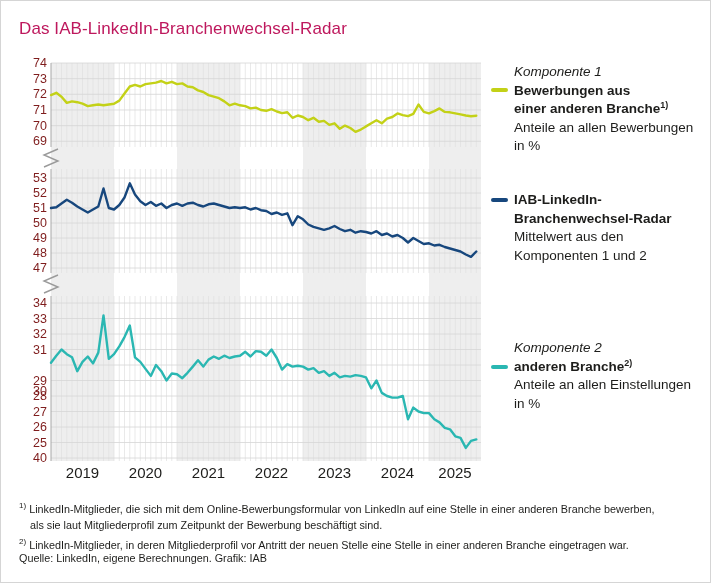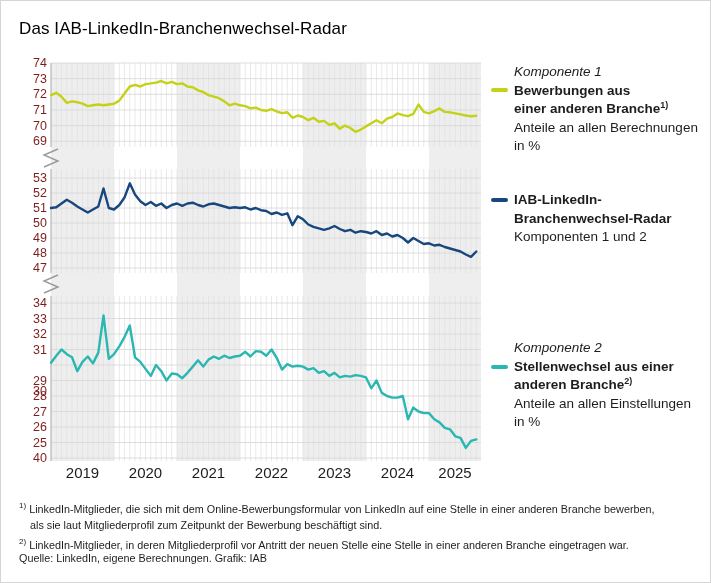--- a/index.html
+++ b/index.html
@@ -2,21 +2,21 @@
 <html><head>
 <meta charset="utf-8">
 <style>
   html,body{margin:0;padding:0;background:#fff;}
   #fig{
     position:relative;width:709px;height:581px;background:#fff;
     border:1px solid #d5d5d5;overflow:hidden;
     font-family:"Liberation Sans",sans-serif;color:#1d1d1b;
   }
   #title{
-    position:absolute;left:18px;top:18px;font-size:17px;color:#000000;
+    position:absolute;left:18px;top:18px;font-size:17px;color:#be185d;
     letter-spacing:.1px;
   }
   #chart-svg{position:absolute;left:0;top:0;}
   .ytick{
     position:absolute;left:12px;width:34px;text-align:right;
     font-size:12.5px;line-height:16px;color:#7f1d1d;
   }
   .xtick{
     position:absolute;width:60px;margin-left:-30px;text-align:center;
     font-size:15px;color:#1d1d1b;
@@ -325,35 +325,35 @@
       <polyline points="50.0,361.7 55.3,354.7 60.5,348.5 65.8,353.2 71.0,356.3 76.3,370.2 81.5,360.9 86.8,355.5 92.0,362.4 97.3,351.6 102.5,314.4 107.8,357.8 113.0,353.2 118.3,345.4 123.5,336.1 128.8,324.5 134.0,356.3 139.3,360.9 144.5,367.9 149.8,374.9 155.0,364.0 160.3,370.2 165.5,379.5 170.8,372.5 176.0,373.3 181.3,377.2 186.5,371.8 191.8,365.6 197.0,359.3 202.3,365.6 207.5,358.6 212.8,355.5 218.0,357.8 223.3,354.7 228.5,357.0 233.8,355.5 239.0,354.7 244.3,350.8 249.5,355.5 254.8,350.1 260.0,350.8 265.3,354.7 270.5,348.5 275.8,357.0 281.0,368.6 286.3,363.2 291.5,365.6 296.8,364.8 302.0,365.6 307.3,368.6 312.5,367.1 317.8,371.8 323.0,370.2 328.3,374.9 333.5,371.8 338.8,376.4 344.0,374.9 349.3,375.6 354.5,374.1 359.8,374.9 365.0,376.4 370.3,387.3 375.5,379.5 380.8,391.9 386.0,395.0 391.3,396.6 396.5,396.6 401.8,395.0 407.0,418.3 412.3,406.6 417.5,410.5 422.8,412.1 428.0,412.1 433.3,418.3 438.5,421.4 443.8,426.8 449.0,428.3 454.3,435.3 459.5,436.9 464.8,446.9 470.0,439.9 475.3,438.4" fill="none" stroke="#2ab7b2" stroke-width="2.4" stroke-linejoin="round" stroke-linecap="round"></polyline>
       <polyline points="57,148 43,154 57,160 43,166" fill="none" stroke="#9a9a9a" stroke-width="1.4"></polyline>
       <polyline points="57,274 43,280 57,286 43,292" fill="none" stroke="#9a9a9a" stroke-width="1.4"></polyline>
     </svg>
 
   <div class="legend-dash" style="top: 87px; background-color: rgb(195, 209, 23);"></div>
   <div class="legend-block" style="top:62px;">
     <div class="comp-label">Komponente 1</div>
     <div class="bold">Bewerbungen aus</div>
     <div class="bold"><span>einer anderen Branche</span><sup>1)</sup></div>
-    <div>Anteile an allen Berechnungen</div>
+    <div>Anteile an allen Bewerbungen</div>
     <div>in %</div>
   </div>
 
   <div class="legend-dash" style="top: 197px; background-color: rgb(23, 71, 125);"></div>
   <div class="legend-block" style="top:190px;">
     <div class="bold">IAB-LinkedIn-</div>
     <div class="bold">Branchenwechsel-Radar</div>
+    <div>Mittelwert aus den</div>
     <div>Komponenten 1 und 2</div>
   </div>
 
   <div class="legend-dash" style="top: 364px; background-color: rgb(42, 183, 178);"></div>
   <div class="legend-block" style="top:338px;">
     <div class="comp-label">Komponente 2</div>
-    <div class="bold">Stellenwechsel aus einer</div>
     <div class="bold"><span>anderen Branche</span><sup>2)</sup></div>
     <div>Anteile an allen Einstellungen</div>
     <div>in %</div>
   </div>
 
   <div class="fn" style="top:497px;"><sup>1)</sup> <span>LinkedIn-Mitglieder, die sich mit dem Online-Bewerbungsformular von LinkedIn auf eine Stelle in einer anderen Branche bewerben,</span><span class="cont">als sie laut Mitgliederprofil zum Zeitpunkt der Bewerbung beschäftigt sind.</span></div>
   <div class="fn" style="top:533px;"><sup>2)</sup> <span>LinkedIn-Mitglieder, in deren Mitgliederprofil vor Antritt der neuen Stelle eine Stelle in einer anderen Branche eingetragen war.</span></div>
   <div id="source" style="top:551px;">Quelle: LinkedIn, eigene Berechnungen. Grafik: IAB</div>
 <div class="ytick" style="top: 54px;">74</div>
     <div class="ytick" style="top: 69.66px;">73</div>

